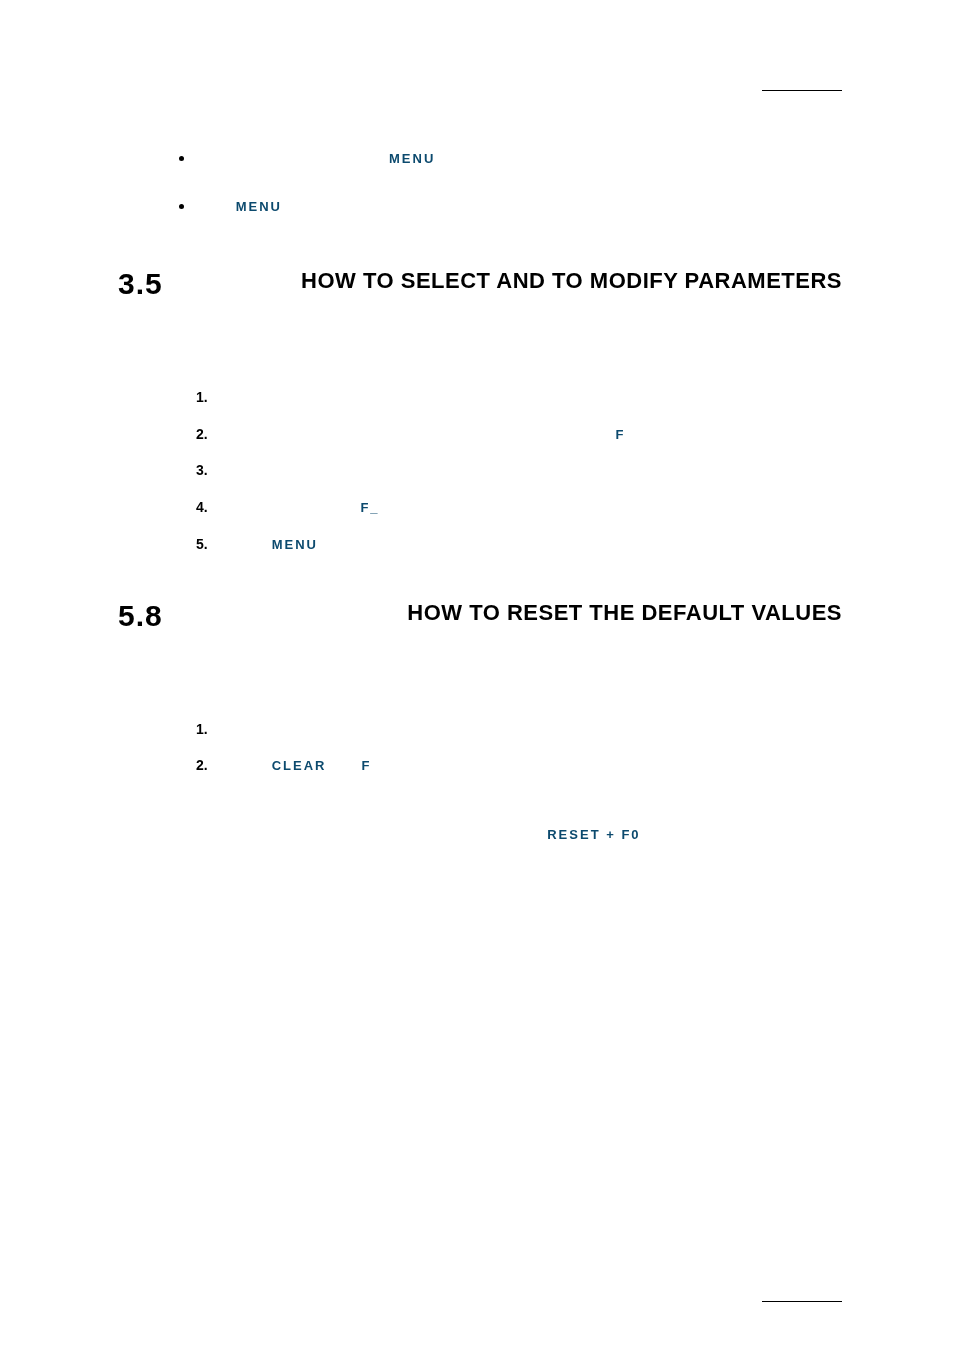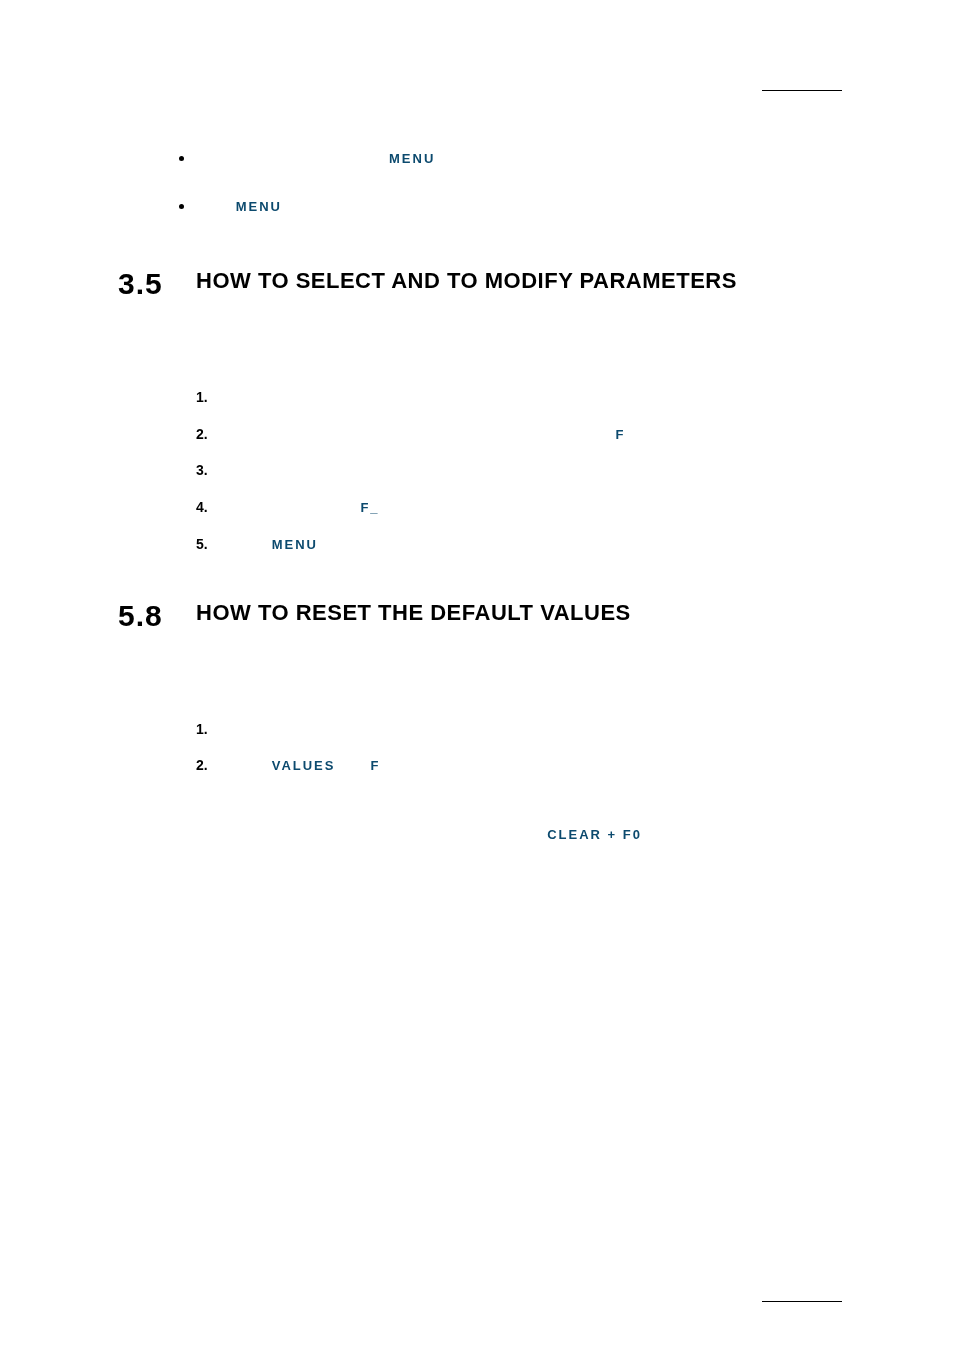--- a/index.html
+++ b/index.html
@@ -51,20 +51,21 @@
   .kw {
     color: #0c4a6e;
     font-weight: 700;
     letter-spacing: 2px;
     font-size: 13px;
   }
   .section {
     display: flex;
     margin-top: 20px;
     margin-bottom: 36px;
+    justify-content: space-between;
   }
   .sec-num {
     width: 78px;
     flex: none;
     font-size: 30px;
     font-weight: 700;
     letter-spacing: 1px;
   }
   .sec-title {
     font-size: 22px;
@@ -161,24 +162,24 @@
       <div class="sec-title">HOW TO RESET THE DEFAULT VALUES</div>
     </div>
 
     <div class="intro">To reset the default values proceed as follows:</div>
 
     <ol class="steps">
       <li>
         <span>Enter setup and select the desired menu.</span>
       </li>
       <li>
-        <span>Press </span><span class="kw">VALUES</span><span> then </span><span class="kw">F</span><span> to reset the parameter.</span>
+        <span>Press </span><span class="kw">CLEAR</span><span> then </span><span class="kw">F</span><span> to reset the parameter.</span>
       </li>
     </ol>
 
     <div class="note">
-      <span>To reset ALL the parameters of the selected menu press </span><span class="kw">CLEAR + F0</span><span>.</span>
+      <span>To reset ALL the parameters of the selected menu press </span><span class="kw">RESET + F0</span><span>.</span>
     </div>
 
   </div>
 
   <div class="footer-rule"></div>
 </div>
 
 </body></html>

